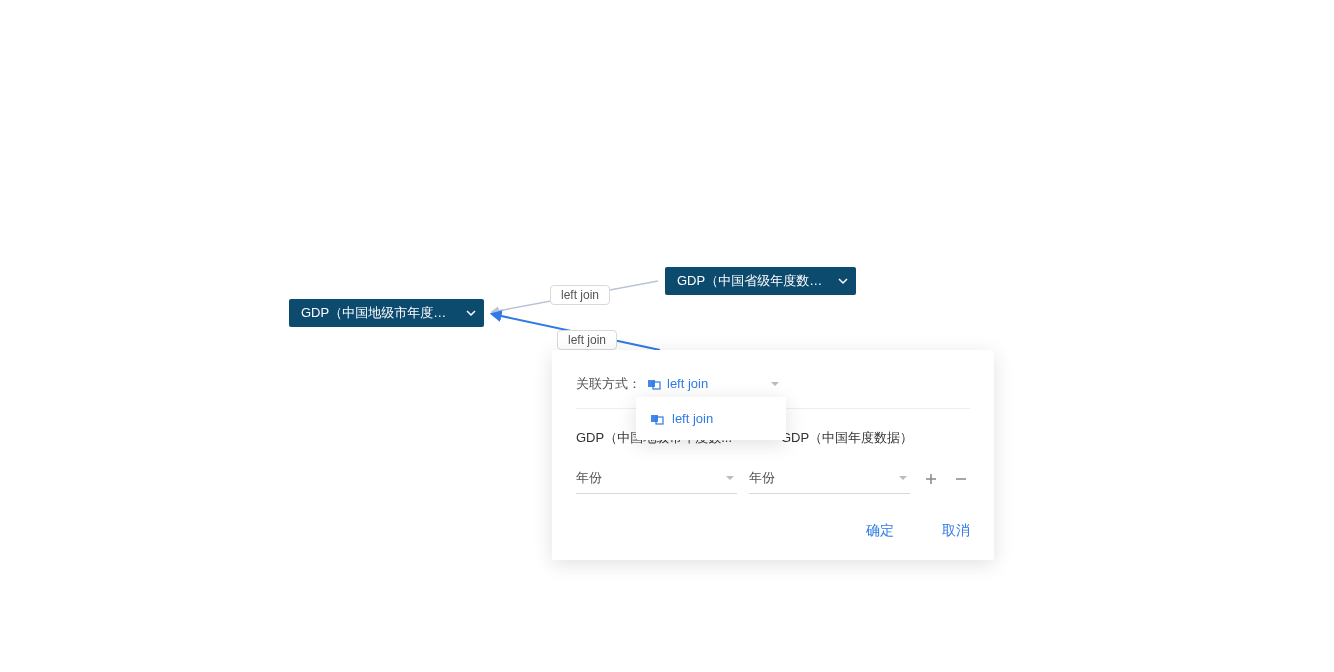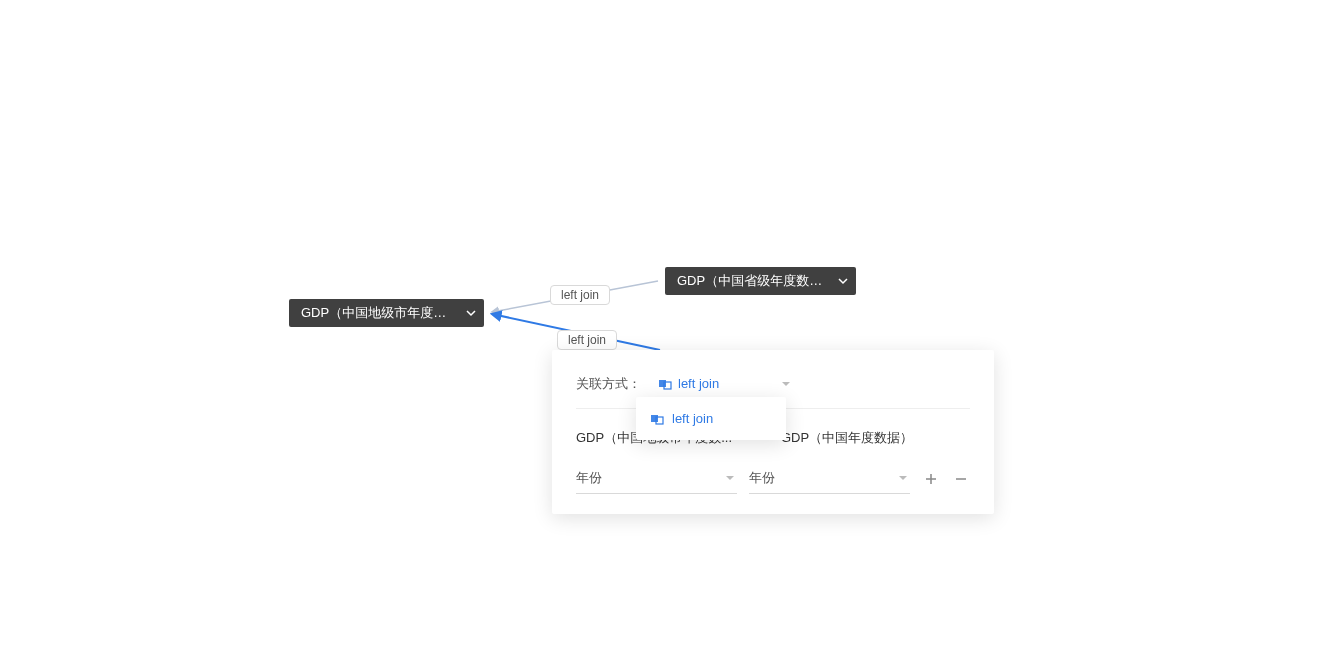--- a/index.html
+++ b/index.html
@@ -20,21 +20,21 @@
       left: 0; top: 0;
       width: 1334px; height: 672px;
       pointer-events: none;
     }
 
     
     .node {
       position: absolute;
       height: 28px;
       line-height: 28px;
-      background: #404040;
+      background: #0c4a6e;
       color: #fff;
       font-size: 13px;
       padding: 0 28px 0 12px;
       border-radius: 2px;
       white-space: nowrap;
       overflow: hidden;
       text-overflow: ellipsis;
       cursor: pointer;
     }
     .node .chev {
@@ -87,21 +87,21 @@
       top: 350px;
       width: 442px;
       background: #fff;
       box-shadow: 0 4px 20px rgba(0,0,0,0.12);
       border-radius: 2px;
       padding: 24px 24px 20px 24px;
     }
     .panel-row1 {
       display: flex;
       align-items: center;
-      gap: 15px;
+      gap: 4px;
       padding-bottom: 14px;
       border-bottom: 1px solid #eee;
     }
     .panel-row1 .lbl { color: #555; font-size: 13px; }
     .join-select {
       position: relative;
       display: flex;
       align-items: center;
       gap: 6px;
       border-bottom: 1px solid transparent;
@@ -290,20 +290,24 @@
           <path d="M7 2 V12 M2 7 H12" stroke="#888" stroke-width="1.5"></path>
         </svg>
     </div>
     <div class="icon-btn">
       <svg width="14" height="14" viewBox="0 0 14 14">
           <path d="M2 7 H12" stroke="#888" stroke-width="1.5"></path>
         </svg>
     </div>
   </div>
 
+  <div class="panel-footer">
+    <button class="btn">确定</button>
+    <button class="btn">取消</button>
+  </div>
 </div>
 
 <div class="dropdown" style="left:636px; top:397px;">
   <div class="item active">
     <span class="join-icon">
       <svg width="14" height="14" viewBox="0 0 14 14">
         <rect x="1" y="3" width="7" height="7" fill="#2f7ae5" opacity="0.9"></rect>
         <rect x="6" y="5" width="7" height="7" fill="none" stroke="#2f7ae5" stroke-width="1.2"></rect>
       </svg>
     </span>

